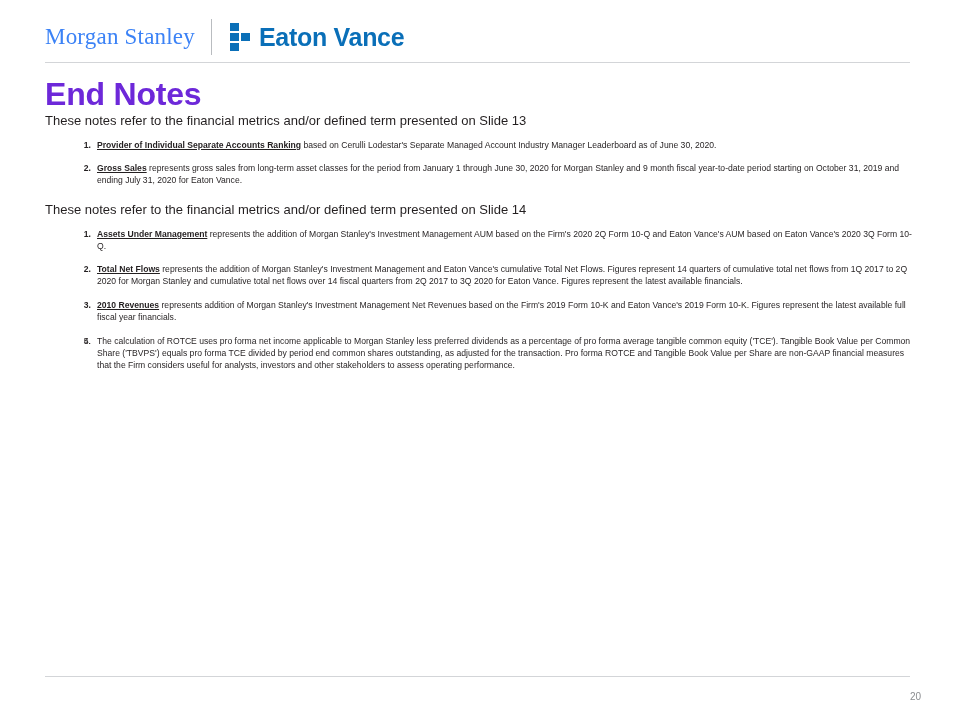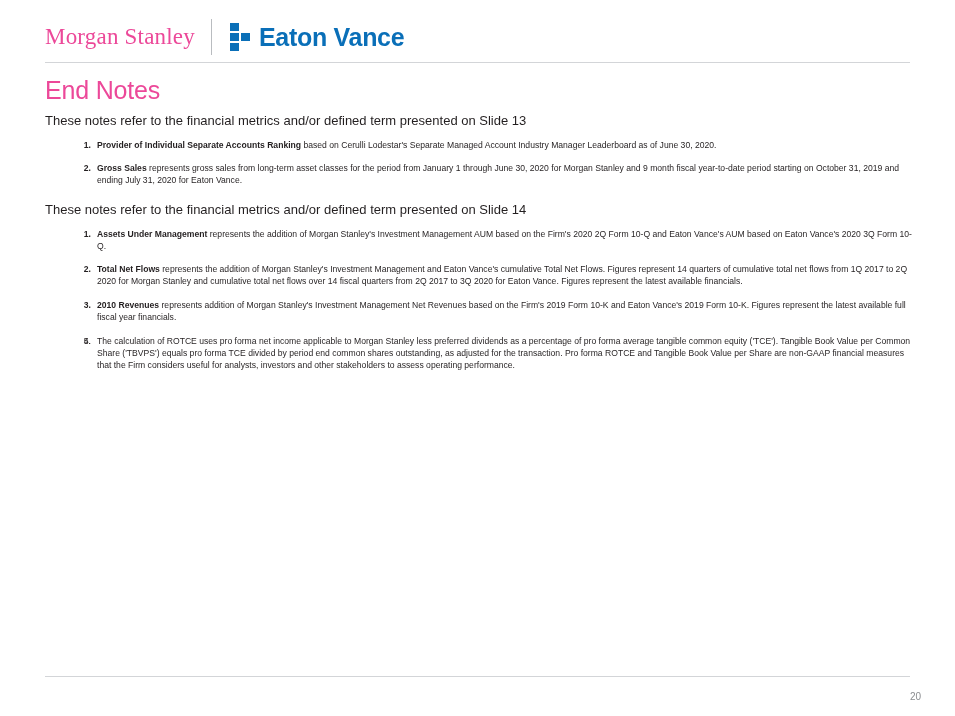--- a/index.html
+++ b/index.html
@@ -29,21 +29,21 @@
     left: 45px;
     right: 45px;
     height: 46px;
     display: flex;
     align-items: center;
   }
   .ms-logo {
     font-family: "Liberation Serif", serif;
     font-size: 23px;
     letter-spacing: 0.2px;
-    color: #ec4899;
+    color: #3b82f6;
     white-space: nowrap;
   }
   .logo-divider {
     width: 1px;
     height: 36px;
     background: #b9bcc0;
     margin: 0 18px 0 16px;
   }
   .ev-logo {
     display: flex;
@@ -79,23 +79,23 @@
     right: 45px;
     height: 1px;
     background: #d3d5d8;
   }
 
   
   .slide-title {
     position: absolute;
     top: 76px;
     left: 45px;
-    font-size: 25px;
-    font-weight: normal;
-    color: #ec4899;
+    font-size: 32px;
+    font-weight: bold;
+    color: #6d28d9;
     letter-spacing: -0.2px;
   }
 
   
   .body {
     position: absolute;
     top: 112px;
     left: 45px;
     width: 868px;
   }
@@ -122,21 +122,21 @@
   }
   ol.notes > li .num {
     position: absolute;
     left: 30px;
     top: 0;
     width: 16px;
     text-align: right;
     font-size: 8.6px;
   }
   ol.notes > li .num.bold { font-weight: bold; }
-  .b { font-weight: bold; }
+  .b { font-weight: bold; text-decoration: underline; }
 
   
   .footer-rule {
     position: absolute;
     bottom: 39px;
     left: 45px;
     right: 45px;
     height: 1px;
     background: #d3d5d8;
   }

